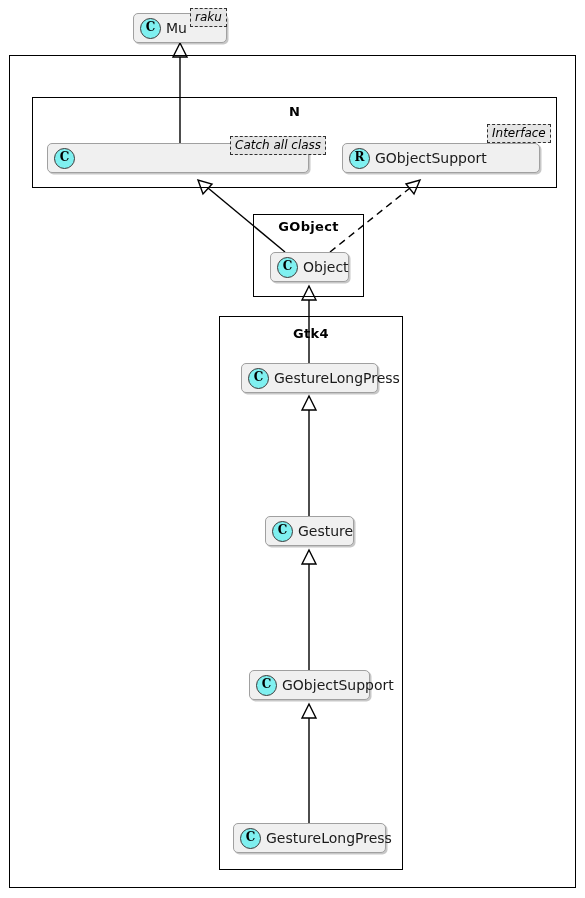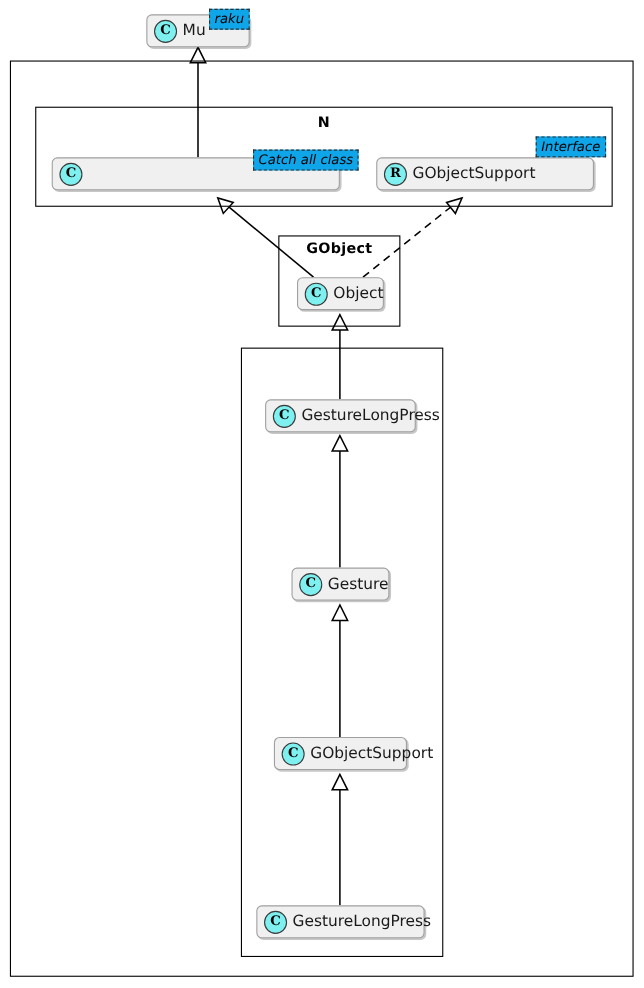--- a/index.html
+++ b/index.html
@@ -67,21 +67,21 @@
   }
   .cls .cname {
     font-size: 14px;
     color: #1a1a1a;
     white-space: nowrap;
   }
   
   .tag {
     position: absolute;
     border: 1.3px dashed #303030;
-    background: #0ea5e9;
+    background: #e5e5e5;
     font-style: italic;
     font-size: 12px;
     color: #000000;
     padding: 1px 4px 2px 4px;
     white-space: nowrap;
     box-sizing: border-box;
     line-height: 14px;
   }
   svg.links {
     position: absolute;
@@ -159,20 +159,21 @@
 
   <div class="pkg" style="left:253px; top:214px; width:111px; height:83px;"></div>
   <div class="pkg-title" style="left:253px; top:219px; width:111px;">GObject</div>
 
   <div class="cls" style="left:270px; top:252px; width:79px;">
     <span class="badge">C</span>
     <span class="cname">Object</span>
   </div>
 
   <div class="pkg" style="left:219px; top:316px; width:184px; height:554px;"></div>
+  <div class="pkg-title" style="left:219px; top:326px; width:184px;">Gtk4</div>
 
   <div class="cls" style="left:241px; top:363px; width:137px;">
     <span class="badge">C</span>
     <span class="cname">GestureLongPress</span>
   </div>
 
   <div class="cls" style="left:265px; top:516px; width:89px;">
     <span class="badge">C</span>
     <span class="cname">Gesture</span>
   </div>

